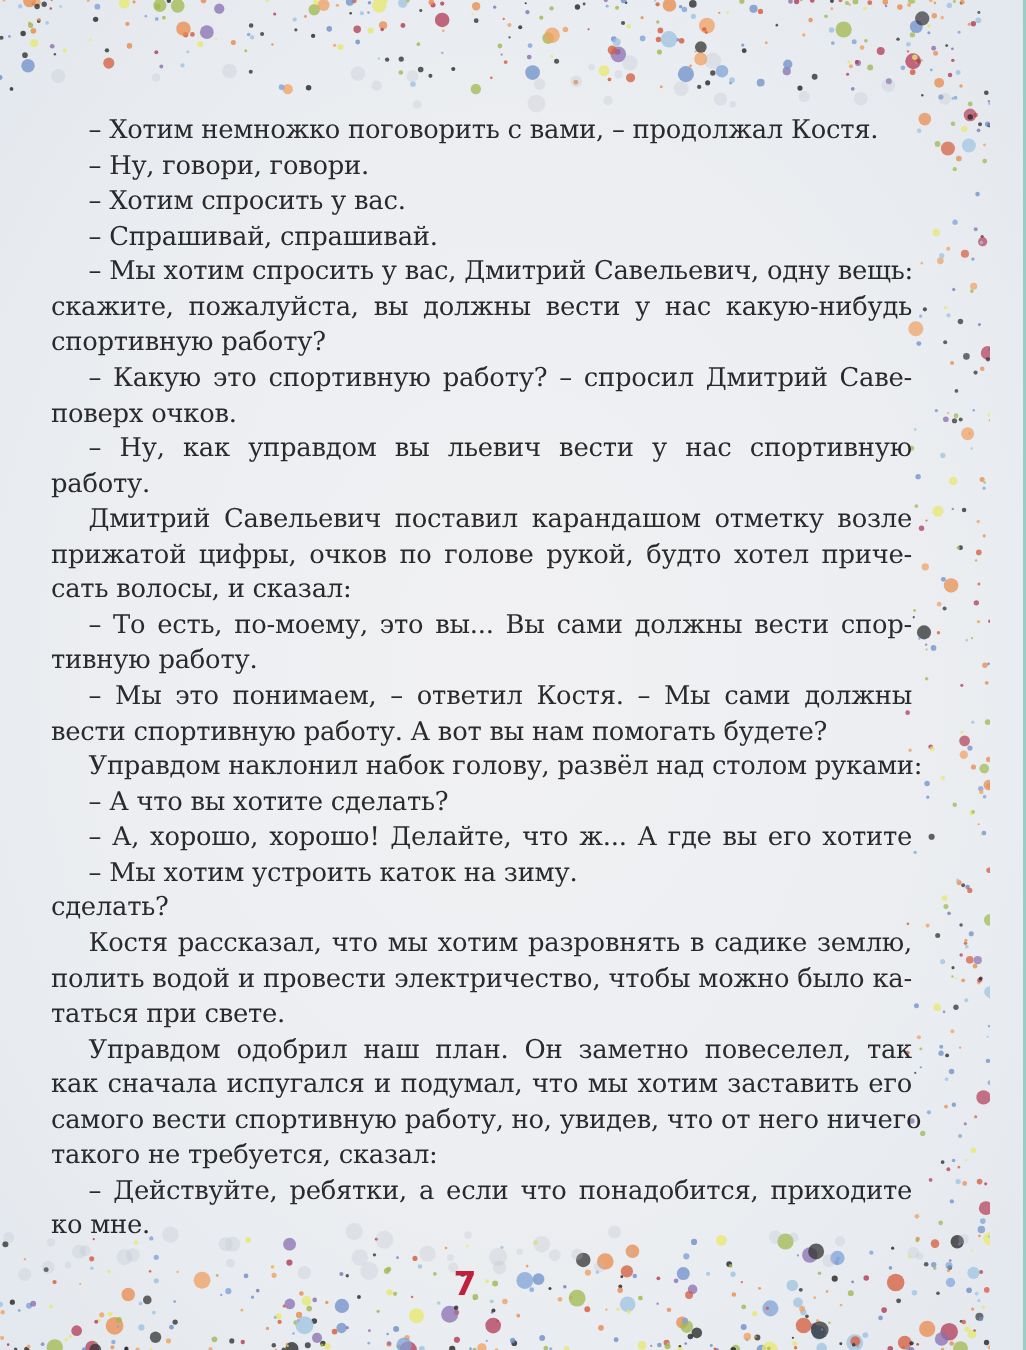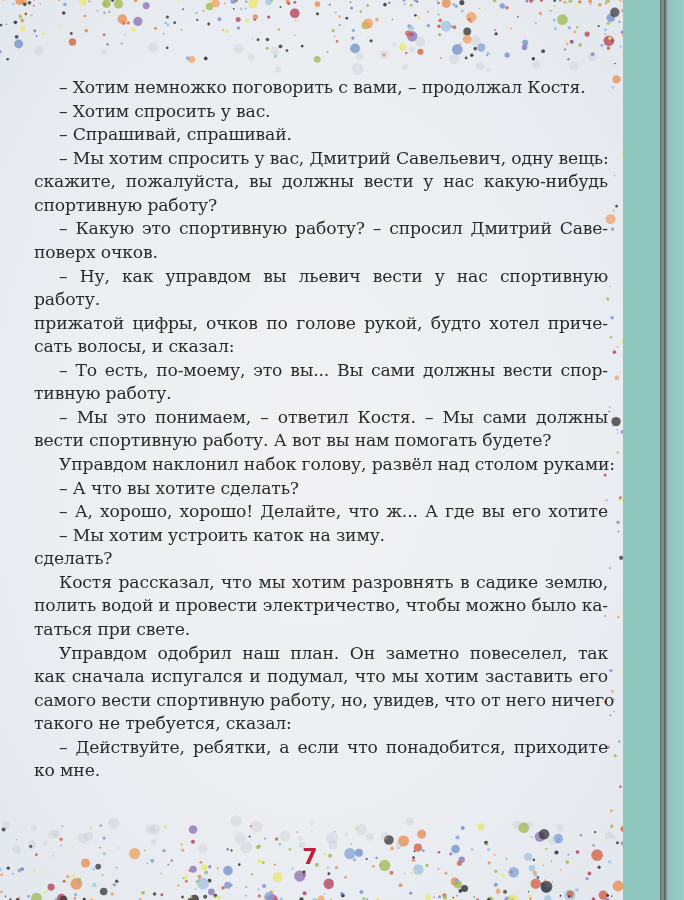--- a/index.html
+++ b/index.html
@@ -19,21 +19,21 @@
       left: 660px;
       top: 0;
       width: 24px;
       height: 900px;
       background: linear-gradient(90deg, #5f6b6c 0px, #8a9696 3px, #4e5a5b 5px, #9fb2b0 7px, #8fc6be 9px, #99cdc5 100%);
     }
     .page {
       position: absolute;
       left: 0;
       top: 0;
-      width: 623px;
+      width: 682px;
       height: 900px;
       background: radial-gradient(ellipse at 50% 50%, #f1f1f3 0%, #eceef1 55%, #e3e8ee 100%);
       overflow: hidden;
     }
     .confetti {
       position: absolute;
       left: 0; top: 0;
       width: 660px; height: 900px;
       pointer-events: none;
     }
@@ -973,29 +973,31 @@
       <circle cx="246.17078944684079" cy="847.270777530289" r="5.994396390388157" fill="#b7bcc6" opacity="0.25"></circle>
       <circle cx="300.3219939398784" cy="838.4388588680316" r="2.2534780635065195" fill="#b7bcc6" opacity="0.25"></circle>
       <circle cx="33.96404120508958" cy="828.1273328914561" r="2.8112103834852675" fill="#b7bcc6" opacity="0.25"></circle>
       <circle cx="332.13513178018405" cy="837.9264503279016" r="5.980100737866108" fill="#b7bcc6" opacity="0.25"></circle>
       <circle cx="256.261742595827" cy="826.4562257299723" r="5.971470387625946" fill="#b7bcc6" opacity="0.25"></circle>
       <circle cx="82.96283340357508" cy="838.151026380389" r="5.240062390677689" fill="#b7bcc6" opacity="0.25"></circle>
     </svg>
 
   <div class="text-block" id="text-block">
       <span class="line indent last">– Хотим немножко поговорить с вами, – продолжал Костя.</span>
+      <span class="line indent last">– Ну, говори, говори.</span>
       <span class="line indent last">– Хотим спросить у вас.</span>
       <span class="line indent last">– Спрашивай, спрашивай.</span>
       <span class="line indent">– Мы хотим спросить у вас, Дмитрий Савельевич, одну вещь:</span>
       <span class="line">скажите, пожалуйста, вы должны вести у нас какую-нибудь</span>
       <span class="line last">спортивную работу?</span>
       <span class="line indent">– Какую это спортивную работу? – спросил Дмитрий Саве-</span>
       <span class="line last">поверх очков.</span>
       <span class="line indent">– Ну, как управдом вы льевич вести у нас спортивную</span>
       <span class="line last">работу.</span>
+      <span class="line indent">Дмитрий Савельевич поставил карандашом отметку возле</span>
       <span class="line">прижатой цифры, очков по голове рукой, будто хотел приче-</span>
       <span class="line last">сать волосы, и сказал:</span>
       <span class="line indent">– То есть, по-моему, это вы... Вы сами должны вести спор-</span>
       <span class="line last">тивную работу.</span>
       <span class="line indent">– Мы это понимаем, – ответил Костя. – Мы сами должны</span>
       <span class="line last">вести спортивную работу. А вот вы нам помогать будете?</span>
       <span class="line indent">Управдом наклонил набок голову, развёл над столом руками:</span>
       <span class="line indent last">– А что вы хотите сделать?</span>
       <span class="line indent">– А, хорошо, хорошо! Делайте, что ж... А где вы его хотите</span>
       <span class="line indent last">– Мы хотим устроить каток на зиму.</span>

